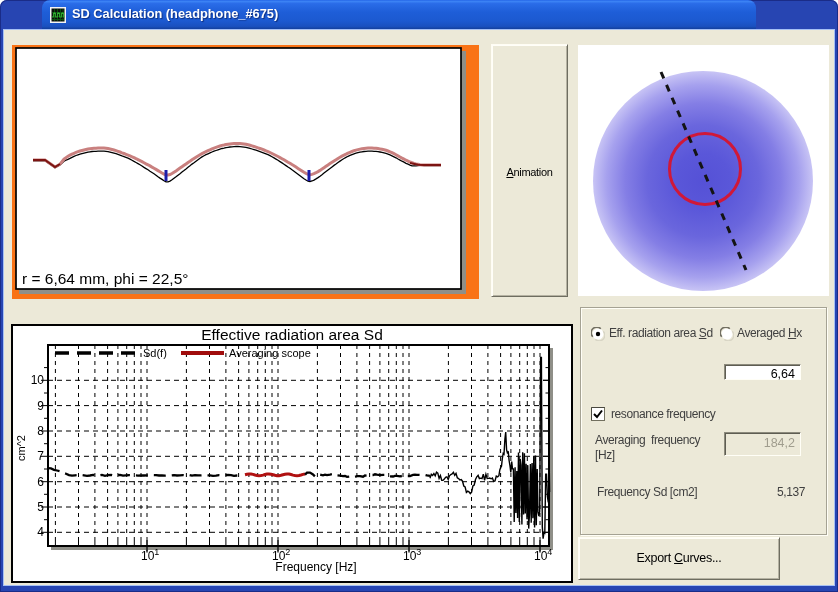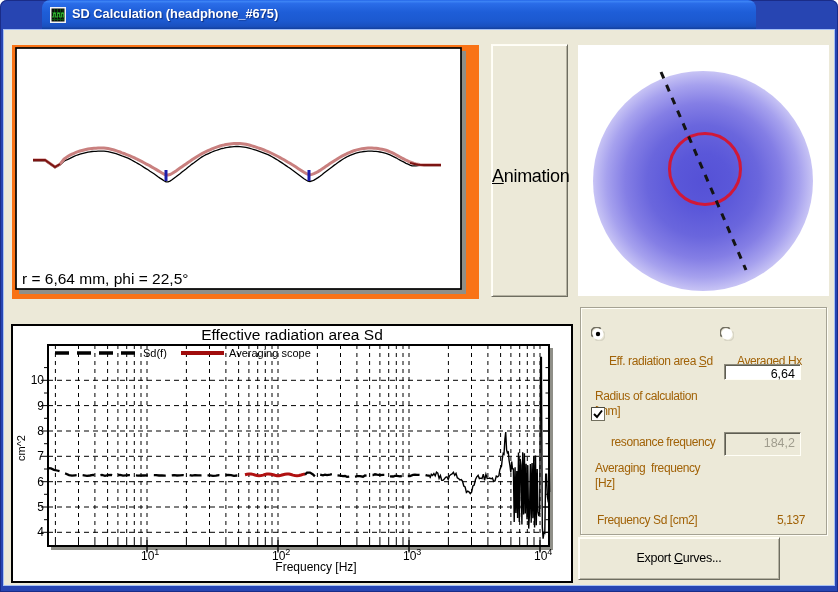--- a/index.html
+++ b/index.html
@@ -14,30 +14,30 @@
     text-shadow:1px 1px 1px rgba(0,0,40,.5);letter-spacing:0px;}
   #icon{position:absolute;left:8px;top:7px;width:16px;height:16px;}
   #closebtn{position:absolute;left:812px;top:5px;width:21px;height:21px;border:1px solid #fff;border-radius:3px;
     background:linear-gradient(135deg,#e9906a 0%,#dd6840 28%,#cc4520 60%,#b03214 100%);box-sizing:border-box;}
   
   #wavepanel{position:absolute;left:8px;top:15px;width:467px;height:254px;background:#f97316;}
   
   #animbtn{position:absolute;left:487px;top:14px;width:77px;height:253px;background:#ece9d8;
     border:1px solid;border-color:#fffdf4 #6e6d60 #6e6d60 #fffdf4;box-sizing:border-box;
     box-shadow:inset 1px 1px 0 #fffef8, inset -1px -1px 0 #b5b2a2;}
-  #animbtn span{position:absolute;left:0;right:0;top:121px;text-align:center;font-size:18px;letter-spacing:-0.3px;color:#000;}
+  #animbtn span{position:absolute;left:0;right:0;top:121px;text-align:center;font-size:11px;letter-spacing:-0.3px;color:#000;}
   
   #imgpanel{position:absolute;left:574px;top:15px;width:251px;height:251px;background:#fff;overflow:hidden;}
   #blob{position:absolute;left:15px;top:26px;width:220px;height:220px;border-radius:50%;
     background:radial-gradient(circle,#5551d6 0%,#5a57d9 18%,#6a66dd 36%,#847ee5 50%,#a6a1ee 62%,#c9c5f5 71%,#e7e5fb 79%,#f7f6fd 86%,#fff 92%);}
   #redcircle{position:absolute;left:90px;top:87px;width:74px;height:74px;border-radius:50%;border:3px solid #d01838;box-sizing:border-box;}
   
   #grpbox{position:absolute;left:576px;top:277px;width:247px;height:228px;border:1px solid #a5a293;box-sizing:border-box;
     box-shadow:1px 1px 0 #fffef6, inset 1px 1px 0 #fffef6;}
-  .lbl{position:absolute;font-size:12px;letter-spacing:-0.4px;color:#a16207;white-space:nowrap;line-height:15px;margin-top:28px;}
+  .lbl{position:absolute;font-size:12px;letter-spacing:-0.4px;color:#404040;white-space:nowrap;line-height:15px;}
   .inputbox{position:absolute;box-sizing:border-box;font-size:12.5px;text-align:right;
     border-top:1px solid #8c8a7c;border-left:1px solid #8c8a7c;border-bottom:1px solid #fffef6;border-right:1px solid #fffef6;
     box-shadow:inset 1px 1px 0 #5e5d52;}
   #exportbtn{position:absolute;left:574px;top:507px;width:202px;height:43px;background:#ece9d8;
     border:1px solid;border-color:#fffdf4 #6e6d60 #6e6d60 #fffdf4;box-sizing:border-box;
     box-shadow:inset 1px 1px 0 #fffef8, inset -1px -1px 0 #b5b2a2;
     font-size:12.5px;letter-spacing:-0.3px;text-align:center;line-height:40px;}
   
   #chartpanel{position:absolute;left:7px;top:294px;width:562px;height:259px;background:#fff;}
   u{text-decoration:underline;}
@@ -102,21 +102,20 @@
       <circle cx="7" cy="7" r="2.2" fill="#000"></circle>
     </svg>
     <div class="lbl" style="left:605px;top:296px;">Eff. radiation area <u>S</u>d</div>
     <svg class="abs" style="left:716px;top:297px;" width="14" height="14" viewBox="0 0 14 14">
       <circle cx="7" cy="7" r="5.5" fill="#fff"></circle>
       <path d="M1.8,9.8 A5.6,5.6 0 0 1 9.8,1.8" fill="none" stroke="#726f62" stroke-width="1.6"></path>
       <path d="M12.2,4.2 A5.6,5.6 0 0 1 4.2,12.2" fill="none" stroke="#d8d5c5" stroke-width="1.4"></path>
     </svg>
     <div class="lbl" style="left:733px;top:296px;">Averaged <u>H</u>x</div>
 
-    <div class="lbl" style="left:591px;top:331px;">Radius of calculation<br>[mm]</div>
     <div class="inputbox" style="left:720px;top:334px;width:77px;height:16px;background:#fff;padding:2px 5px 0 0;">6,64</div>
 
     <svg class="abs" style="left:587px;top:377px;" width="14" height="14" viewBox="0 0 14 14">
       <rect x="0.5" y="0.5" width="13" height="13" fill="#fff" stroke="#72705f"></rect>
         <rect x="0.5" y="0.5" width="13" height="13" fill="none" stroke="#494840" stroke-dasharray="13 26" stroke-dashoffset="-0.5"></rect>
       <path d="M3,7 L6,10 L11,3.5" stroke="#000" stroke-width="2" fill="none"></path>
     </svg>
     <div class="lbl" style="left:607px;top:377px;">resonance frequency</div>
 
     <div class="lbl" style="left:591px;top:403px;">Averaging&nbsp; frequency<br>[Hz]</div>

